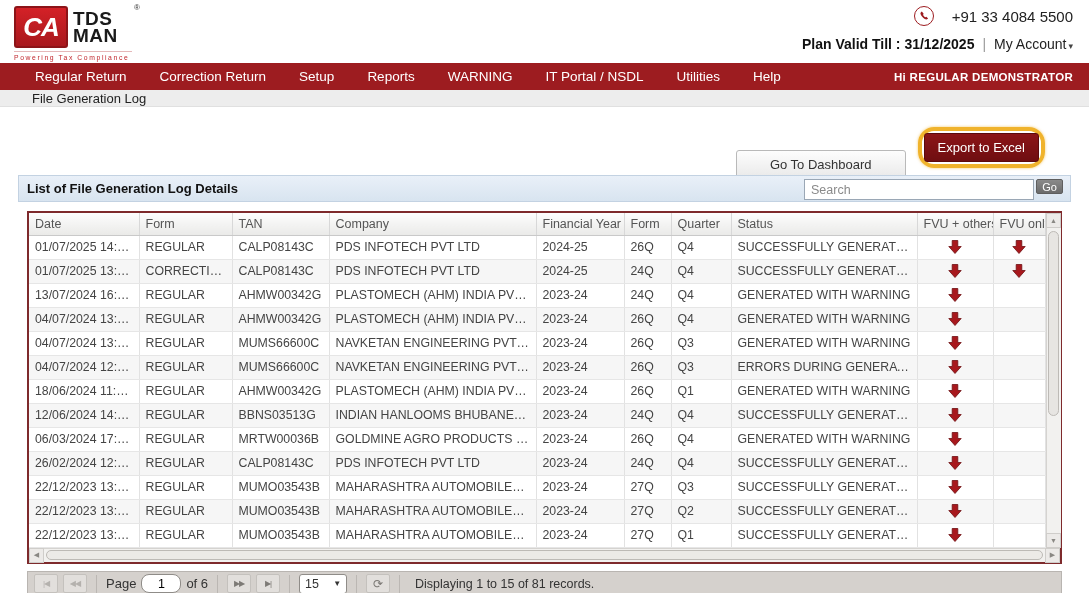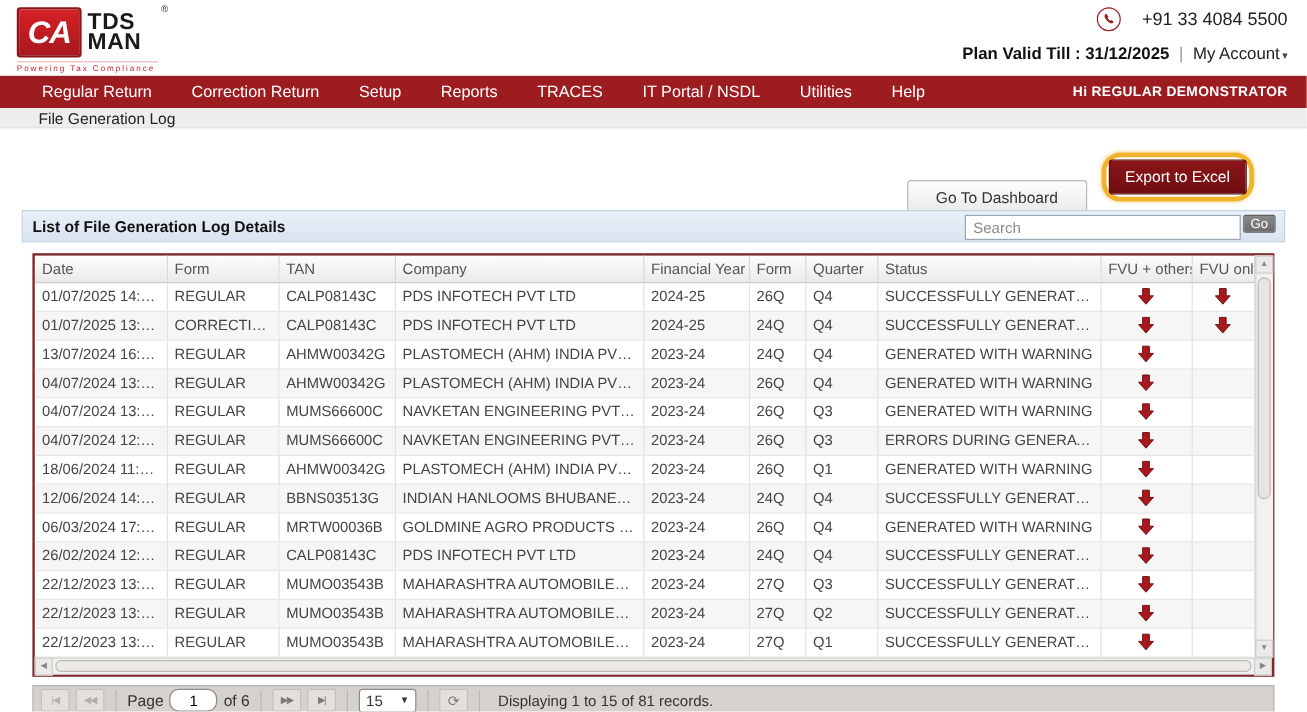--- a/index.html
+++ b/index.html
@@ -52,21 +52,21 @@
 
   
   .breadcrumb { height: 17px; background: #ededed; border-bottom: 1px solid #e0e0e0;
     display: flex; align-items: center; padding-left: 32px; font-size: 13px; color: #222; }
 
   
   .toolbar { display: flex; justify-content: flex-end; align-items: center;
     gap: 12px; padding: 24px 44px 10px 0; height: 66px; }
   .btn-dashboard {
     background: linear-gradient(#fdfdfd, #e9e9e9); border: 1px solid #b9b9b9;
-    border-radius: 3px; font-size: 13px; color: #333; padding: 6px 23px;
+    border-radius: 3px; font-size: 13px; color: #333; padding: 6px 33px;
     cursor: pointer; font-family: inherit; margin-top: 34px; }
   .export-ring { border: 4px solid var(--highlight, #f0b32c); border-radius: 16px;
     padding: 2px; box-shadow: 0 0 3px rgba(240,179,44,.7); }
   .btn-export {
     background: linear-gradient(#8c1518, #6f0e11); border: 1px solid #5c0a0d;
     border-radius: 3px; font-size: 13px; color: #fff; padding: 6px 13px;
     cursor: pointer; font-family: inherit; }
 
   
   .panel { margin: 2px 18px 0 18px; background: #fff; }
@@ -165,21 +165,21 @@
     </div>
   </div>
 </div>
 
 <div class="nav">
   <div class="nav-items">
     <span class="nav-item">Regular Return</span>
     <span class="nav-item">Correction Return</span>
     <span class="nav-item">Setup</span>
     <span class="nav-item">Reports</span>
-    <span class="nav-item">TRACES</span>
+    <span class="nav-item">WARNING</span>
     <span class="nav-item">IT Portal / NSDL</span>
     <span class="nav-item">Utilities</span>
     <span class="nav-item">Help</span>
   </div>
   <span class="nav-greeting">Hi REGULAR DEMONSTRATOR</span>
 </div>
 
 <div class="breadcrumb">File Generation Log</div>
 
 <div class="toolbar">

